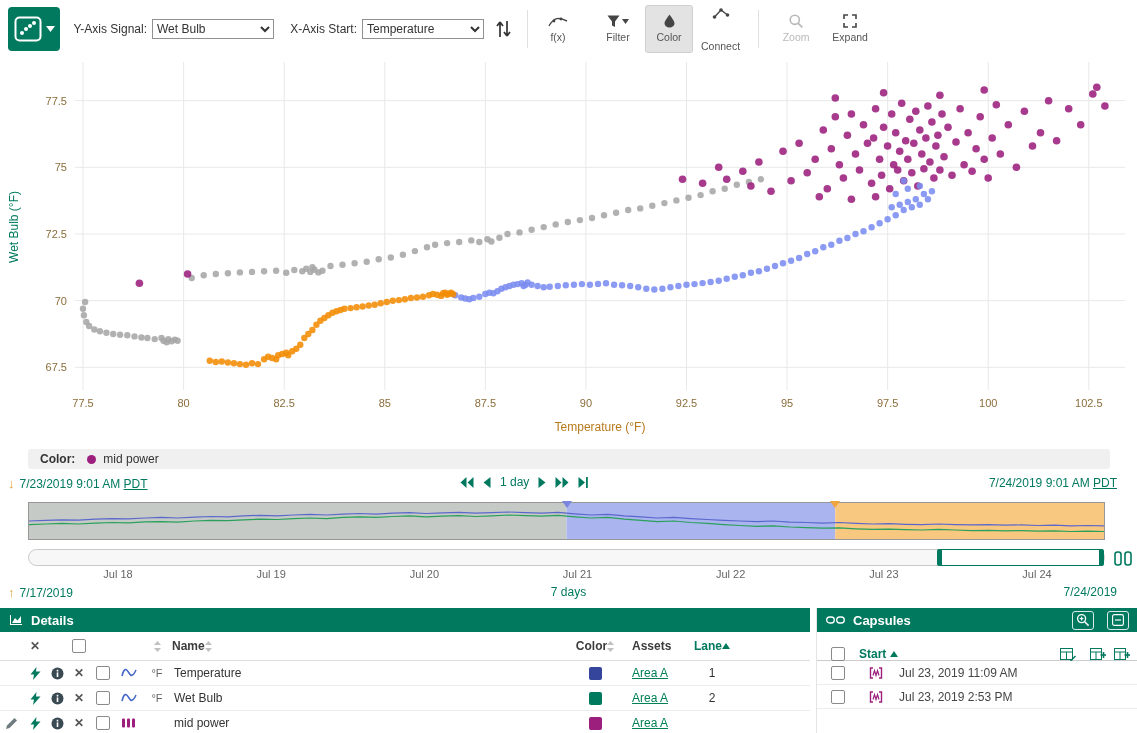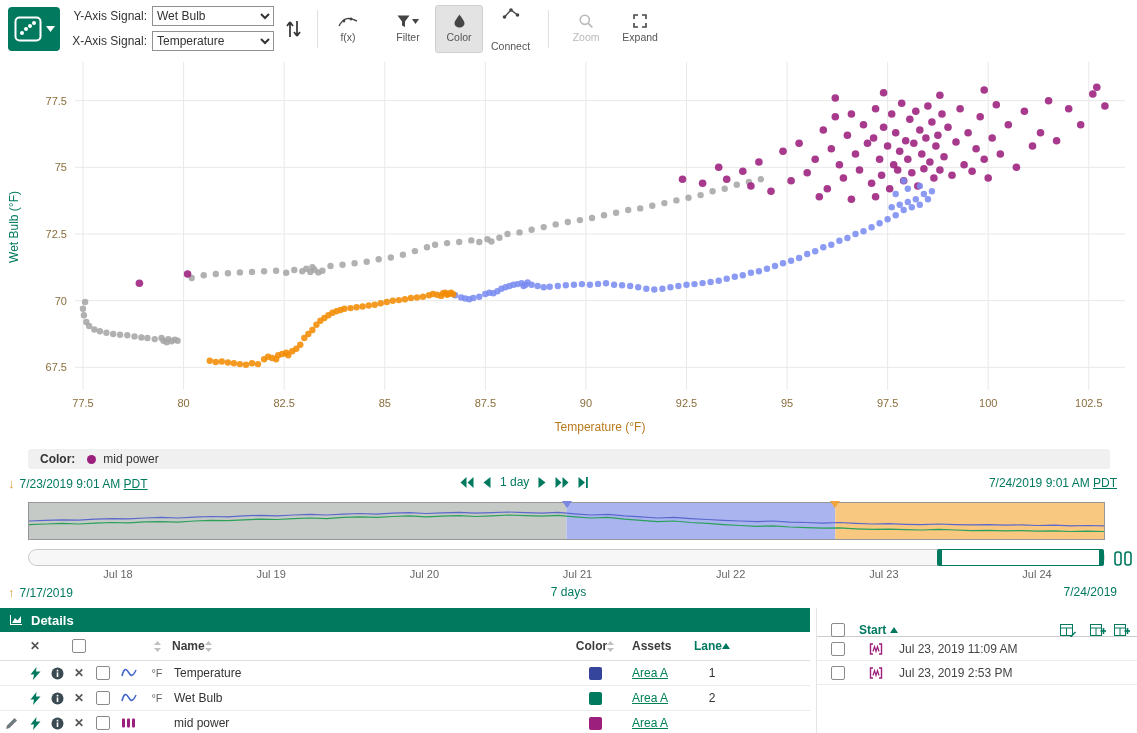--- a/index.html
+++ b/index.html
@@ -1,21 +1,21 @@
 <!DOCTYPE html>
 <html><head>
 <meta charset="utf-8">
 <style>
   html,body{margin:0;padding:0;background:#fff;font-family:"Liberation Sans",sans-serif;}
   .app{position:relative;width:1137px;height:733px;background:#fff;overflow:hidden;font-size:12px;color:#333;}
 
   
   .toolbar{position:absolute;top:0;left:0;width:1137px;height:57px;display:flex;align-items:center;background:#fff;}
   .scatter-btn{width:52px;height:44px;background:#00795f;border-radius:4px;margin:0 9px 0 8px;display:flex;align-items:center;justify-content:center;gap:4px;cursor:pointer;}
-  .axis-ctl{display:flex;flex-direction:column;gap:5px;}
+  .axis-ctl{display:flex;flex-direction:row;gap:5px;}
   .axis-row{display:flex;align-items:center;gap:5px;}
   .axis-row label{width:78px;text-align:right;font-size:12px;color:#333;}
   .axis-row select{width:122px;height:20px;font-size:12px;color:#333;border:1px solid #919191;background:#fff;font-family:"Liberation Sans",sans-serif;}
   .swap{margin:0 6px 0 8px;display:flex;align-items:center;justify-content:center;width:22px;height:40px;cursor:pointer;}
   .vdiv{width:1px;height:38px;background:#e0e0e0;margin:0 7px;}
   .tool{display:flex;flex-direction:column;align-items:center;justify-content:center;height:46px;min-width:38px;gap:4px;padding:0 4px;border-radius:3px;cursor:pointer;}
   .tool .lbl{font-size:10.5px;color:#555;line-height:1;}
   .tool.active{background:#e3e3e3;border:1px solid #cfcfcf;}
   .tool.disabled .lbl{color:#b9b9b9;}
 
@@ -109,21 +109,21 @@
             <path d="M0 0 H9 L4.5 6 Z" fill="#fff"></path>
           </svg>
       </span>
     </div>
     <div class="axis-ctl">
       <div class="axis-row">
         <label>Y-Axis Signal:</label>
         <select><option>Wet Bulb</option></select>
       </div>
       <div class="axis-row">
-        <label>X-Axis Signal:</label>
+        <label>X-Axis Start:</label>
         <select><option>Temperature</option></select>
       </div>
     </div>
     <div class="swap">
       <span class="icon">
         <svg width="17" height="22" viewBox="0 0 17 22">
             <path d="M5 19 V4 M5 4 L2 8 M5 4 L8 8" fill="none" stroke="#333" stroke-width="1.7"></path>
             <path d="M12 3 V18 M12 18 L9 14 M12 18 L15 14" fill="none" stroke="#333" stroke-width="1.7"></path>
           </svg>
       </span>
@@ -821,20 +821,44 @@
       <div class="dc asset">
             <a>Area A</a>
           </div>
       <div class="dc"></div>
       <div class="dc"></div>
     </div>
       </div>
   </div>
 
   <div class="capsules-panel">
+    <div class="panel-head">
+      <span class="icon">
+        <svg width="19" height="12" viewBox="0 0 19 12">
+            <rect x="0.7" y="3" width="7.6" height="6" rx="3" fill="none" stroke="#fff" stroke-width="1.3"></rect>
+            <rect x="10.7" y="3" width="7.6" height="6" rx="3" fill="none" stroke="#fff" stroke-width="1.3"></rect>
+          </svg>
+      </span>
+      <span>Capsules</span>
+      <span class="spacer"></span>
+      <span class="head-btn">
+        <svg width="14" height="14" viewBox="0 0 15 15">
+            <circle cx="6" cy="6" r="4.3" fill="none" stroke="#fff" stroke-width="1.4"></circle>
+            <line x1="9.3" y1="9.3" x2="13.5" y2="13.5" stroke="#fff" stroke-width="1.6"></line>
+            <line x1="4" y1="6" x2="8" y2="6" stroke="#fff" stroke-width="1.2"></line>
+            <line x1="6" y1="4" x2="6" y2="8" stroke="#fff" stroke-width="1.2"></line>
+          </svg>
+      </span>
+      <span class="head-btn">
+        <svg width="12" height="12" viewBox="0 0 14 14">
+            <rect x="0.7" y="0.7" width="12.6" height="12.6" rx="2" fill="none" stroke="#fff" stroke-width="1.3"></rect>
+            <line x1="3.5" y1="7" x2="10.5" y2="7" stroke="#fff" stroke-width="1.4"></line>
+          </svg>
+      </span>
+    </div>
     <div class="cap-subhead">
       <span class="cb"></span>
       <span class="start-col">
         <span>Start</span>
         <svg width="8" height="6" viewBox="0 0 8 6">
             <path d="M4 0 L8 6 H0 Z" fill="#00795f"></path>
           </svg>
       </span>
       <span class="spacer"></span>
       <span class="gicon">

